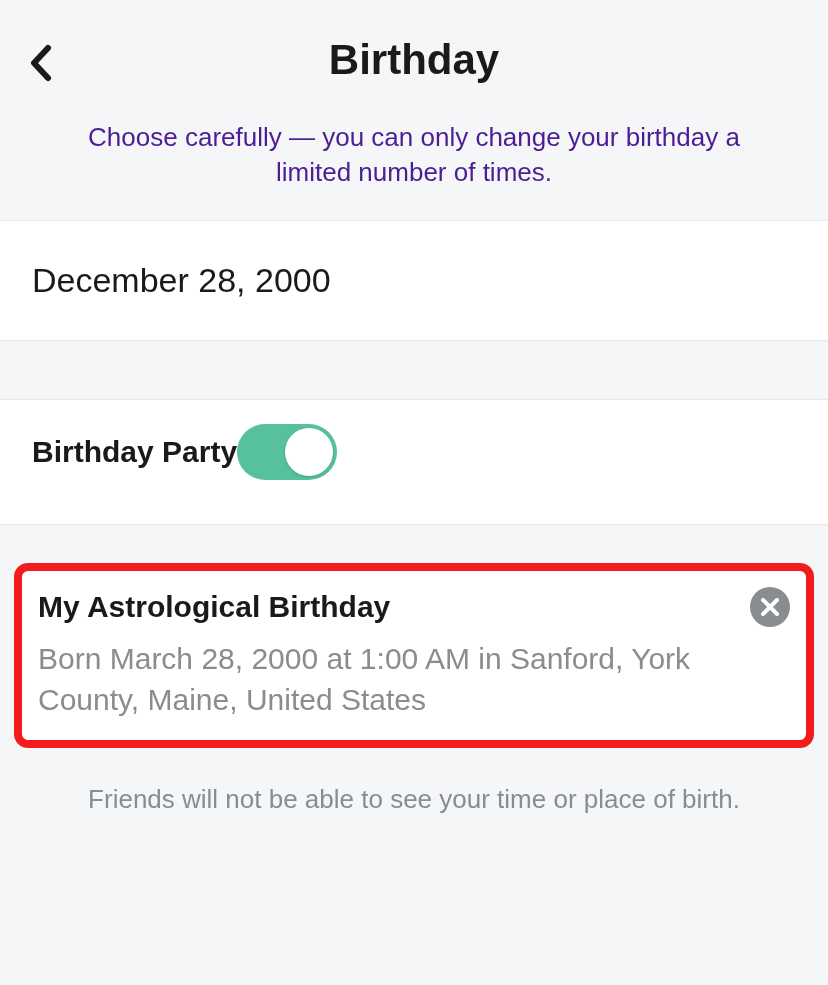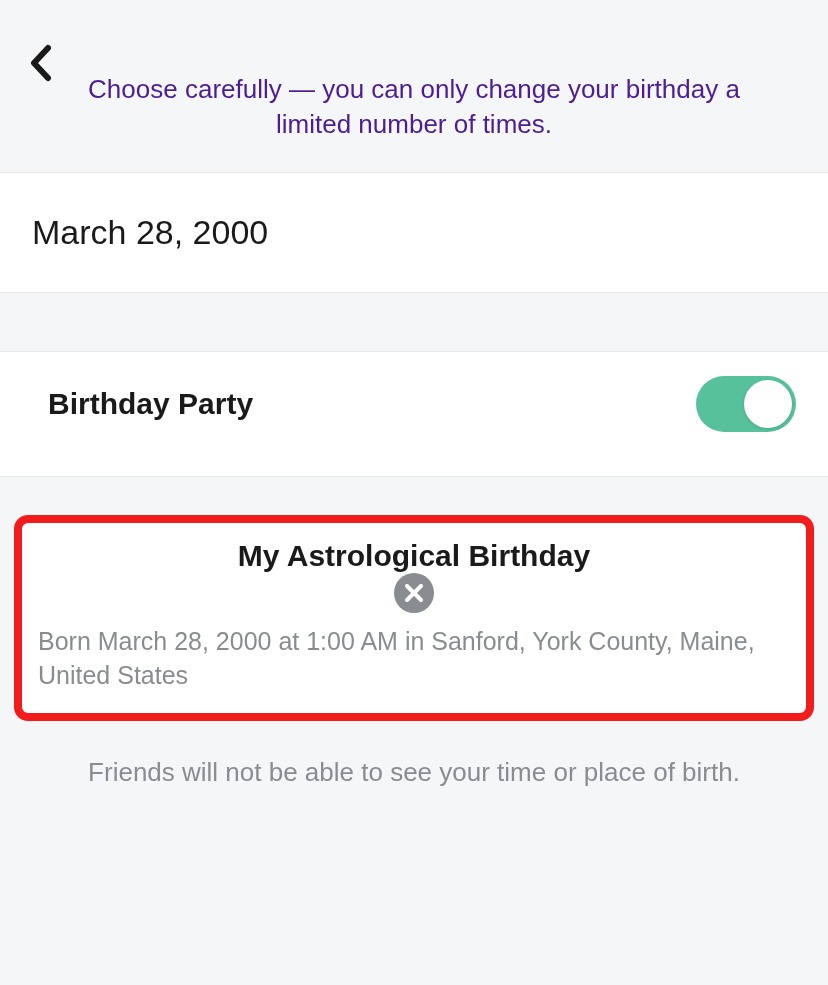--- a/index.html
+++ b/index.html
@@ -56,24 +56,23 @@
       color: #1a1a1a;
     }
     .gap {
       height: 58px;
     }
     .party-section {
       padding: 24px 32px 30px 32px;
     }
     .party-header {
       display: flex;
-      justify-content: space-between;
+      justify-content: flex-start;
       align-items: center;
       margin-bottom: 14px;
-      margin-left: 16px;
     }
     .party-title {
       font-size: 30px;
       font-weight: 600;
       color: #1a1a1a;
     }
     .toggle {
       width: 100px;
       height: 56px;
       background: #56c19b;
@@ -107,21 +106,20 @@
       background: #ffffff;
     }
     .astro-inner {
       padding: 16px 16px 20px 16px;
     }
     .astro-header {
       display: flex;
       justify-content: space-between;
       align-items: center;
       margin-bottom: 12px;
-      flex-direction: column;
     }
     .astro-title {
       font-size: 30px;
       font-weight: 600;
       color: #1a1a1a;
     }
     .close-btn {
       width: 40px;
       height: 40px;
       background: #898c90;
@@ -129,46 +127,47 @@
       display: flex;
       align-items: center;
       justify-content: center;
       cursor: pointer;
     }
     .close-btn svg {
       width: 18px;
       height: 18px;
     }
     .astro-desc {
-      font-size: 25px;
+      font-size: 30px;
       color: #898c90;
       line-height: 1.35;
     }
     .footer-note {
       text-align: center;
       font-size: 26px;
       color: #898c90;
       padding: 36px 40px;
     }
   </style>
 </head>
 <body>
 
 <div class="header">
   <div class="back-icon">
     <svg viewBox="0 0 26 38" fill="none">
       <path d="M20 4 L6 19 L20 34" stroke="#1a1a1a" stroke-width="6" stroke-linecap="round" stroke-linejoin="round"></path>
     </svg>
   </div>
+  <h1 class="page-title">Birthday</h1>
 </div>
 
 <div class="subtitle">Choose carefully — you can only change your birthday a limited number of times.</div>
 
 <div class="section">
-  <div class="birthday-value">March 28, 2000</div>
+  <div class="birthday-value">December 28, 2000</div>
 </div>
 
 <div class="gap"></div>
 
 <div class="section party-section">
   <div class="party-header">
     <div class="party-title">Birthday Party</div>
     <div class="toggle">
       <div class="toggle-knob"></div>
     </div>

